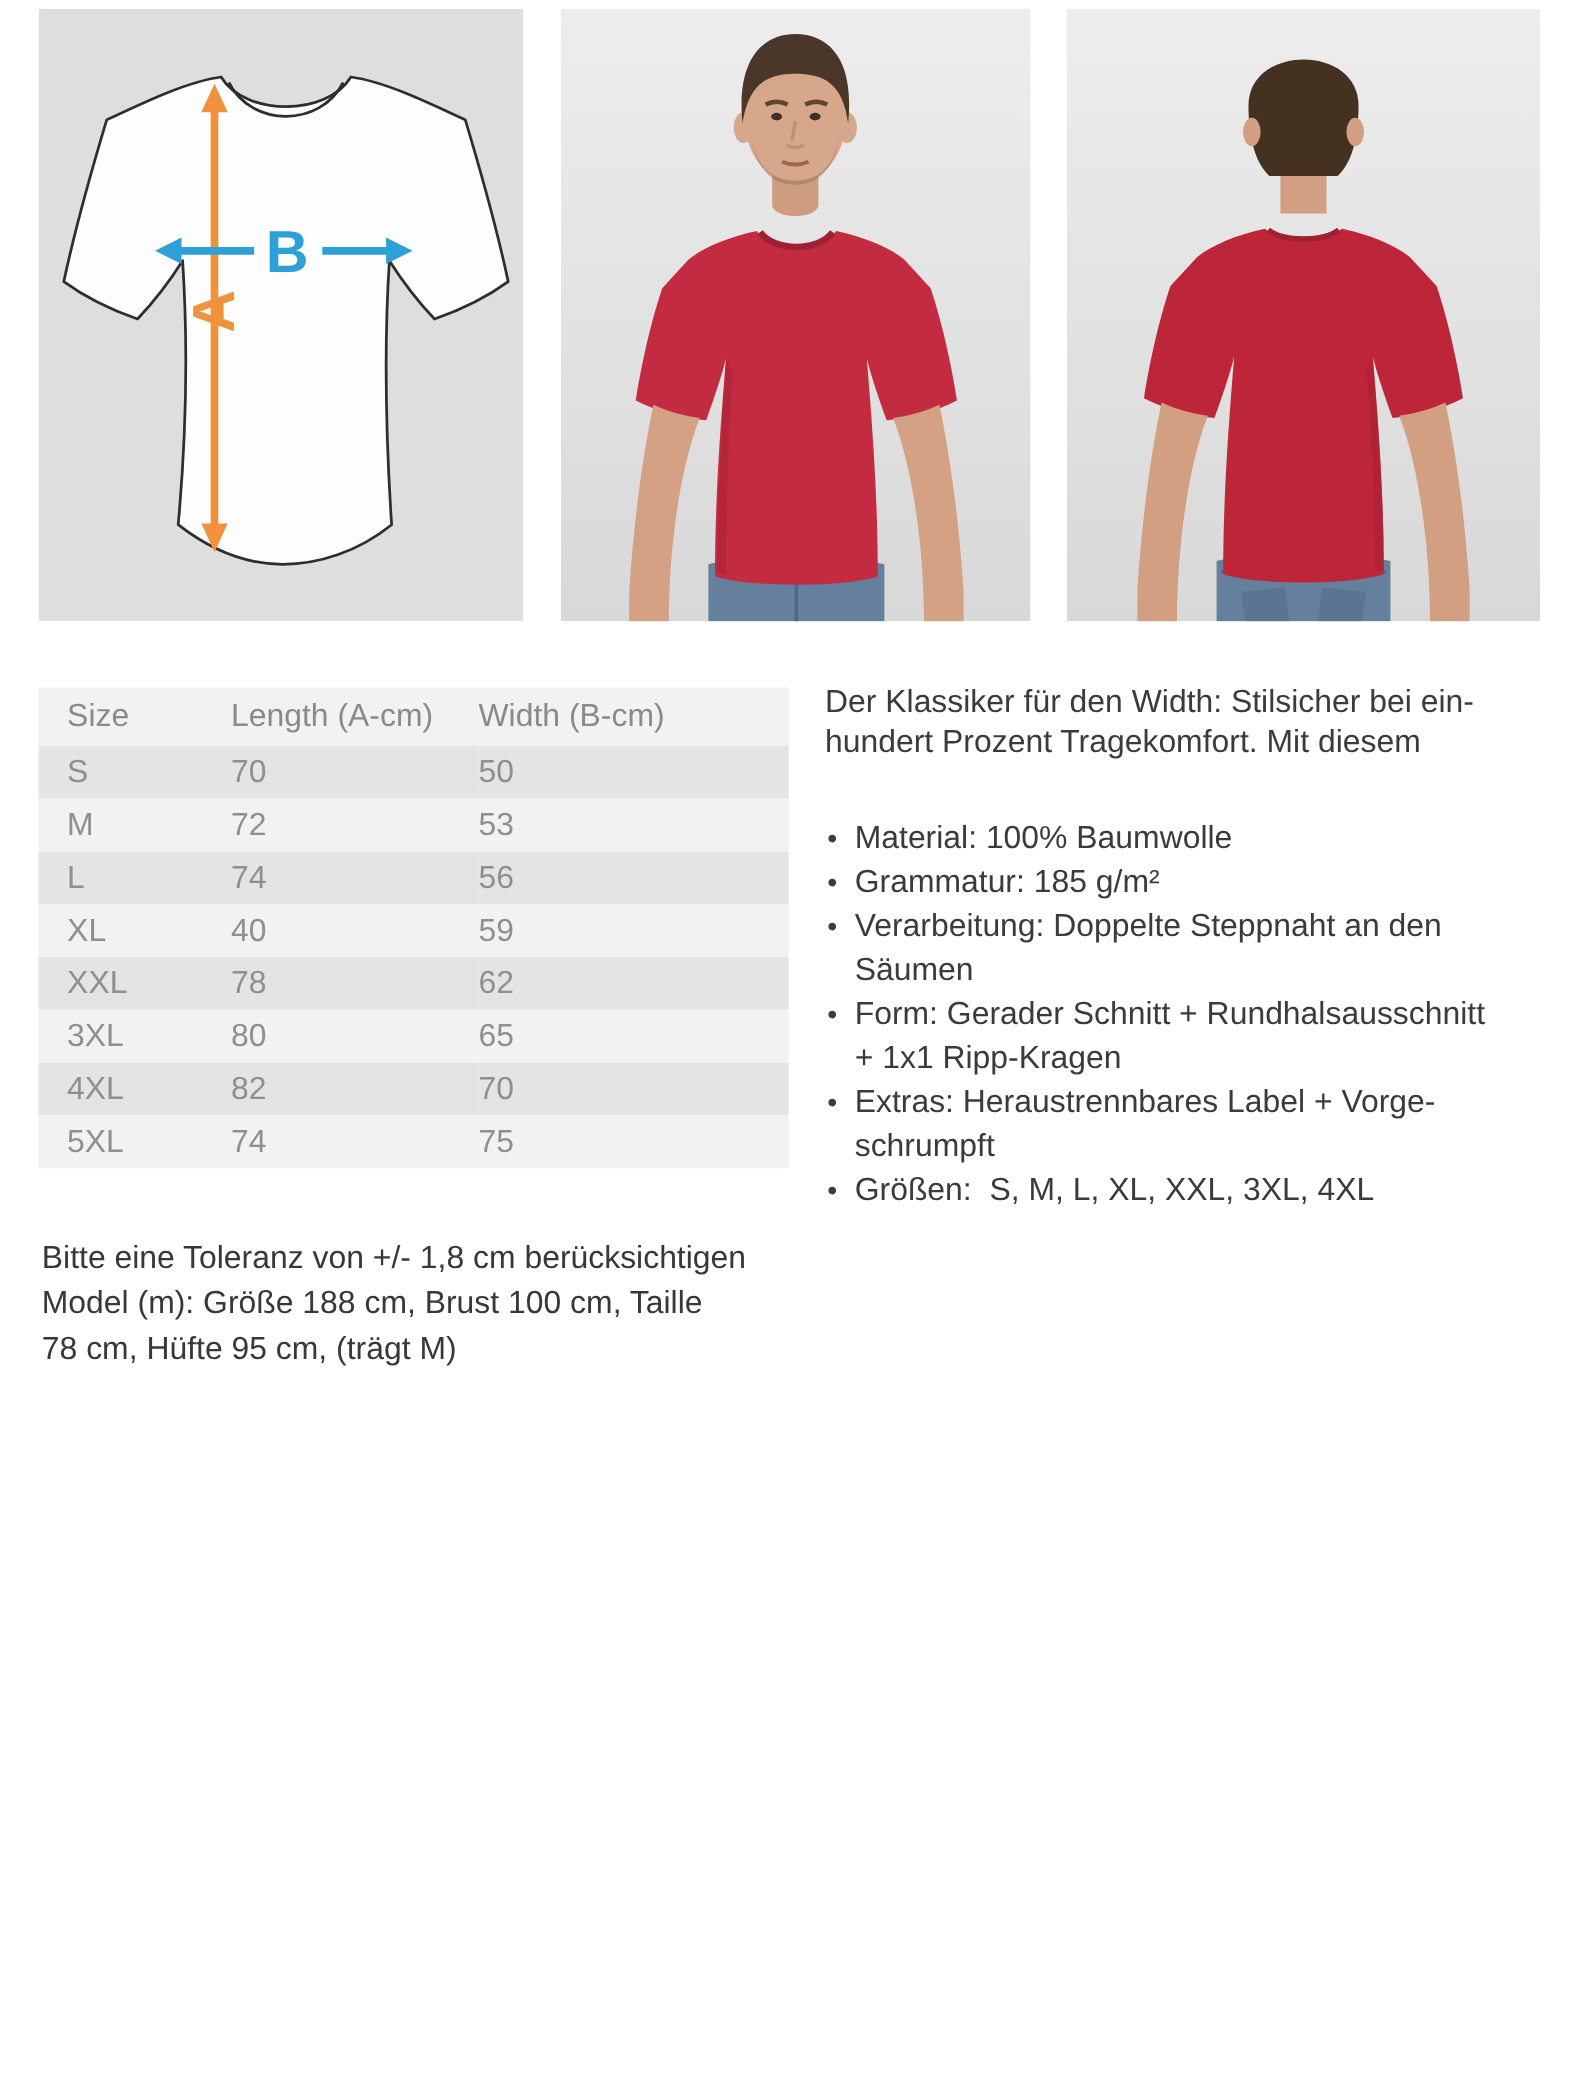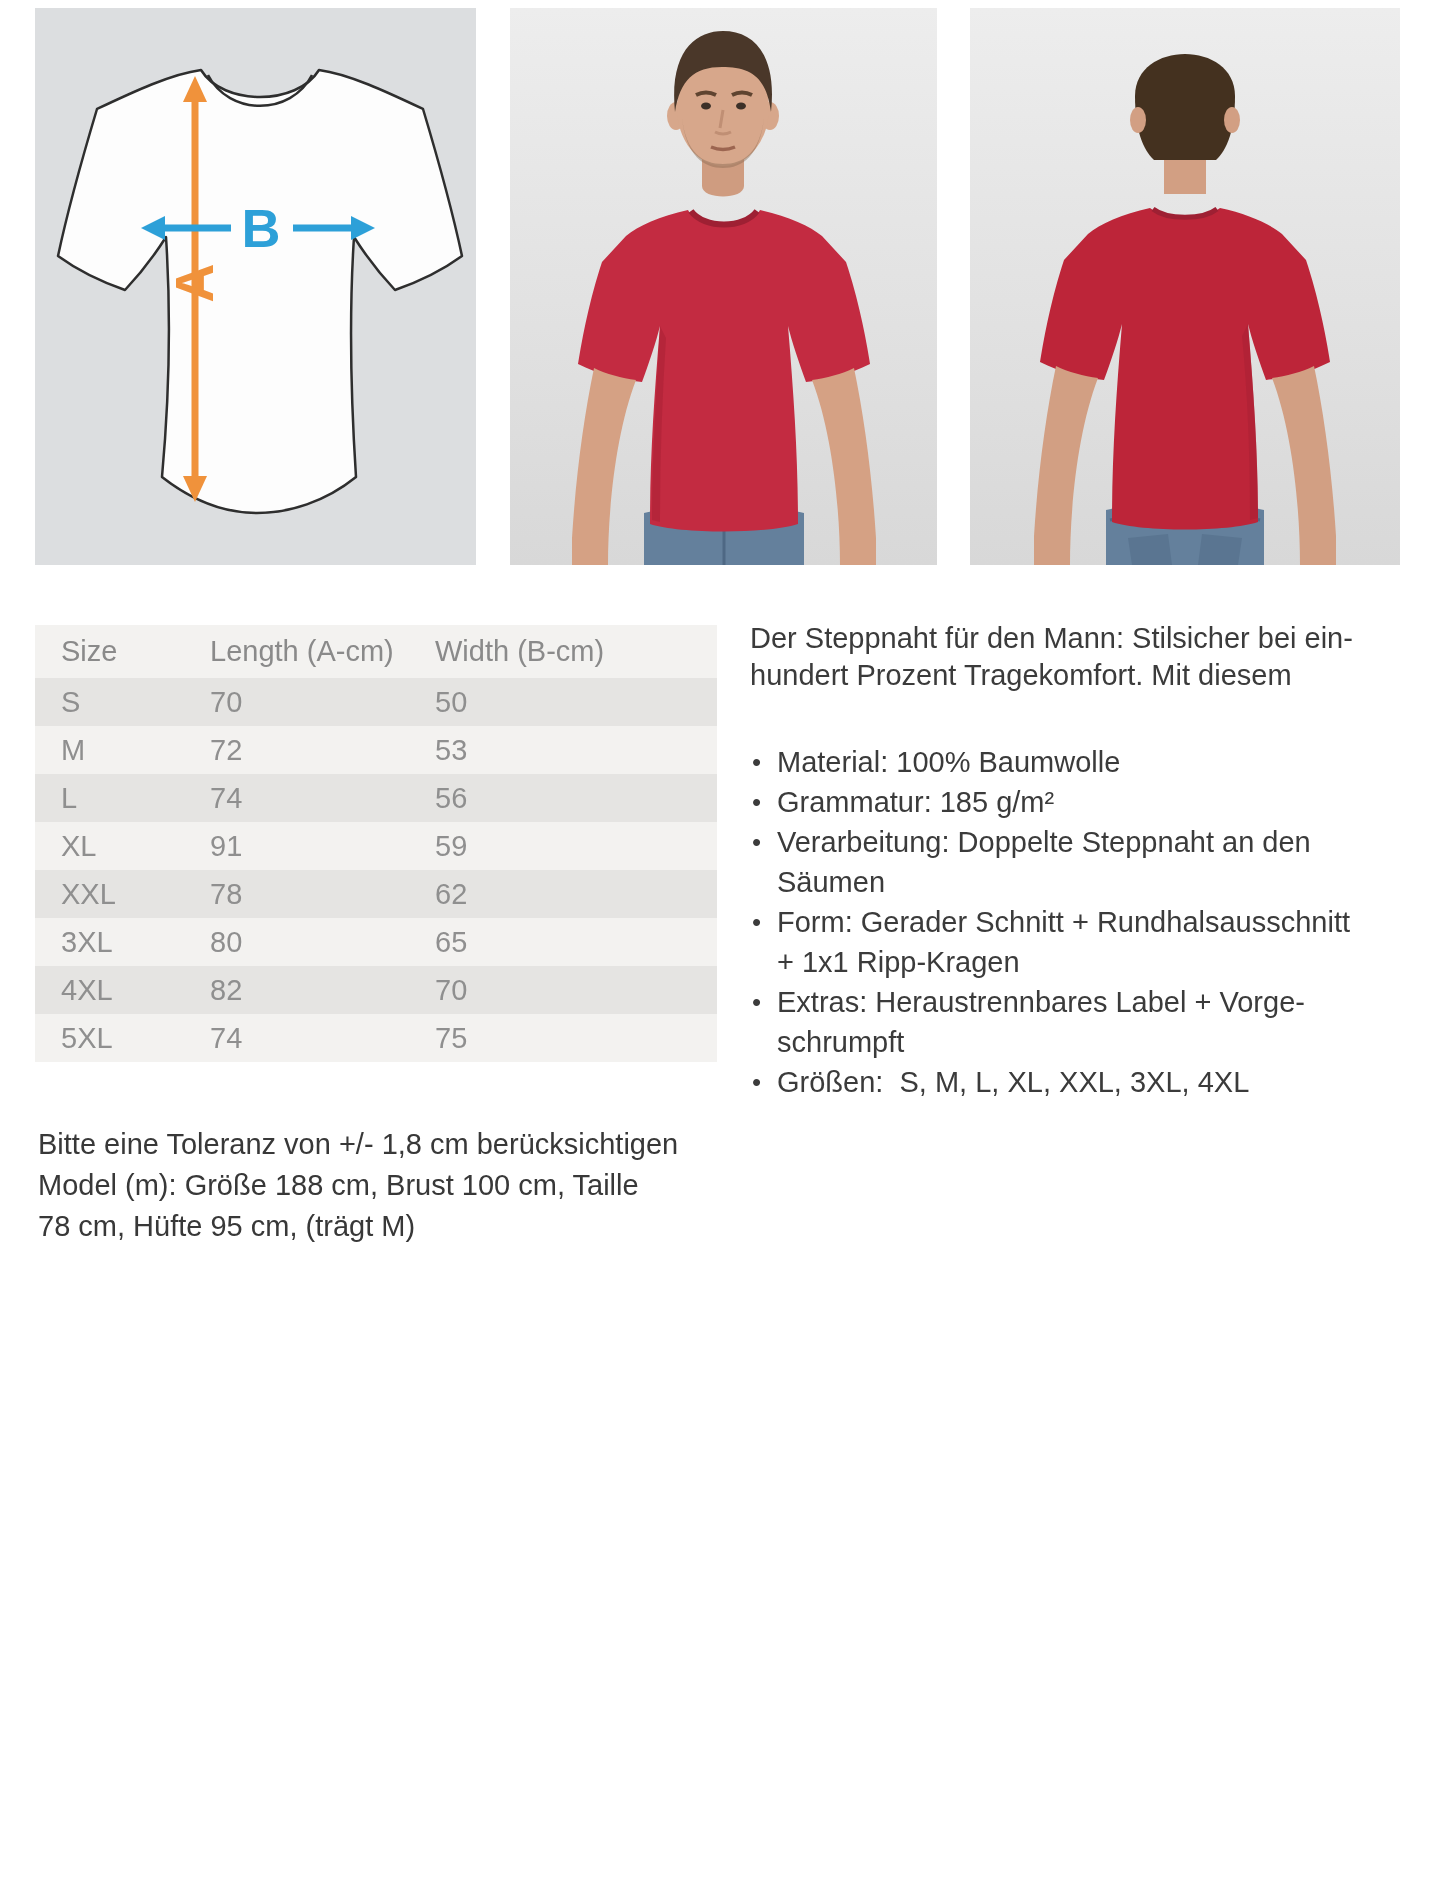--- a/index.html
+++ b/index.html
@@ -219,21 +219,21 @@
       <td>72</td>
       <td>53</td>
     </tr>
     <tr>
       <td>L</td>
       <td>74</td>
       <td>56</td>
     </tr>
     <tr>
       <td>XL</td>
-      <td>91</td>
+      <td>40</td>
       <td>59</td>
     </tr>
     <tr>
       <td>XXL</td>
       <td>78</td>
       <td>62</td>
     </tr>
     <tr>
       <td>3XL</td>
       <td>80</td>
@@ -253,21 +253,21 @@
 </table>
 
 <div id="notes">
   <div>Bitte eine Toleranz von +/- 1,8 cm berücksichtigen</div>
   <div><span class="bold">Model (m):</span><span> Größe 188 cm, Brust 100 cm, Taille</span></div>
   <div>78 cm, Hüfte 95 cm, (trägt M)</div>
 </div>
 
 <div id="desc">
   <div class="para">
-    <div>Der Steppnaht für den Mann: Stilsicher bei ein-</div>
+    <div>Der Klassiker für den Width: Stilsicher bei ein-</div>
     <div>hundert Prozent Tragekomfort. Mit diesem</div>
   </div>
   <ul>
     <li>
       <span class="bl">Material: 100% Baumwolle</span>
     </li>
     <li>
       <span class="bl">Grammatur: 185 g/m²</span>
     </li>
     <li>

